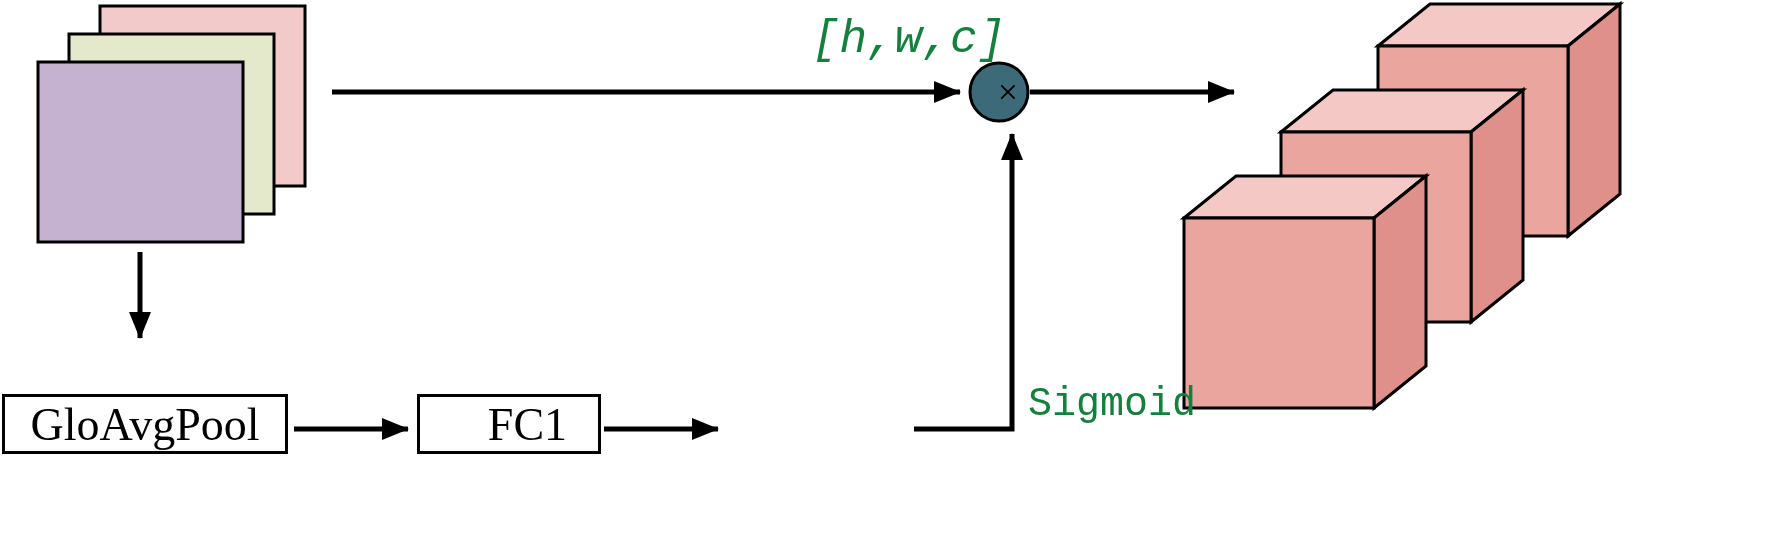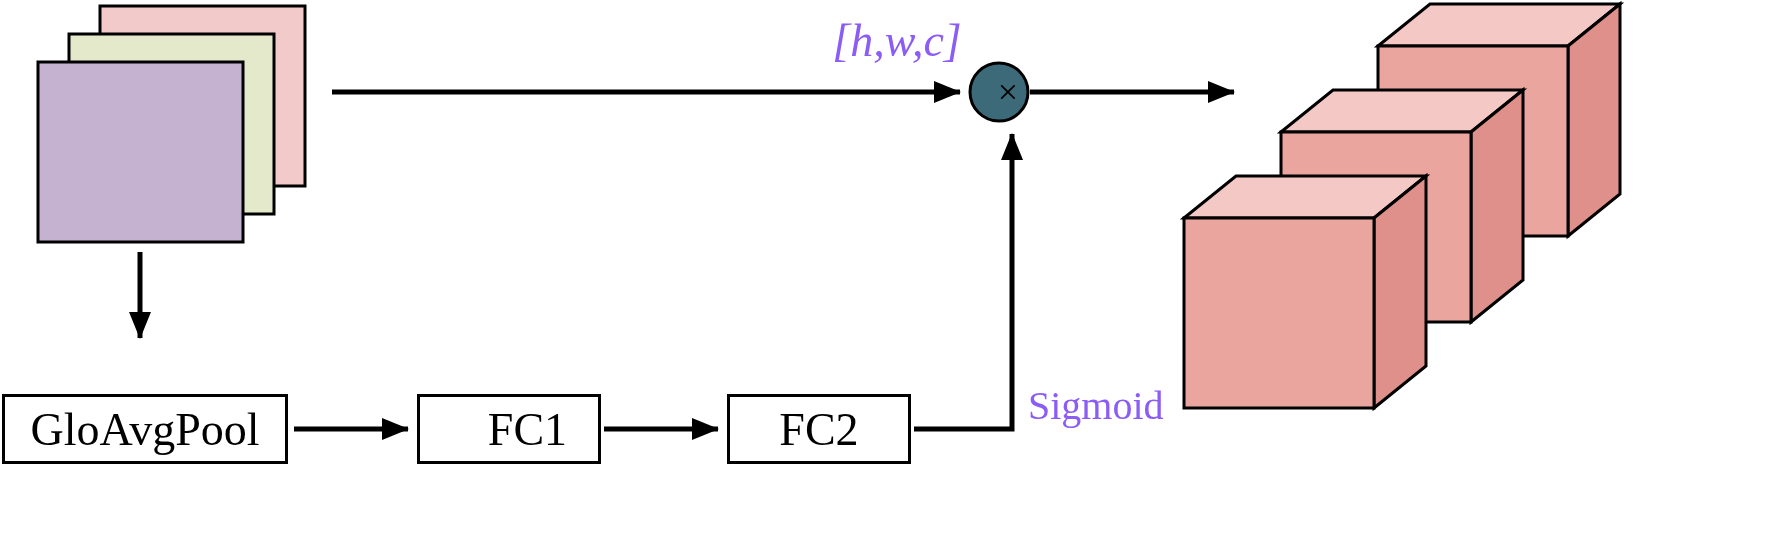--- a/index.html
+++ b/index.html
@@ -12,36 +12,37 @@
     font-family: "Liberation Serif", serif;
     overflow: hidden;
   }
   .svg-layer {
     position: absolute;
     left: 0; top: 0;
     width: 1772px; height: 548px;
   }
   .box {
     position: absolute;
-    height: 70px;
+    height: 60px;
     border: 3px solid #000;
     background: #ffffff;
     display: flex;
     align-items: center;
     justify-content: center;
     font-size: 46px;
     color: #000;
   }
   .box-gap { left: 2px;   top: 394px; width: 286px; }
   .box-fc1 { left: 417px; top: 394px; width: 184px; padding-left: 37px; }
   .box-fc2 { left: 727px; top: 394px; width: 184px; }
   .lbl {
     position: absolute;
-    color: #8b5cf6;
+    color: #15803d;
     white-space: nowrap;
+    font-family: Liberation Mono, monospace;
   }
   .math { font-style: italic; font-size: 46px; }
   .lbl-hwc     { left: 812px;  top: 14px;  width: 170px; text-align: center; }
   .lbl-11c     { left: 848px;  top: 218px; width: 150px; text-align: center; }
   .lbl-sigmoid { left: 1028px; top: 382px; font-size: 40px; }
   .mult-symbol {
     position: absolute;
     left: 988px; top: 72px;
     width: 40px; height: 40px;
     display: flex; align-items: center; justify-content: center;
@@ -85,21 +86,18 @@
     <polygon points="1374,218 1426,176 1426,366 1374,408" stroke="#000" stroke-width="3" fill="#df908a"></polygon>
     <rect x="1184" y="218" width="190" height="190" stroke="#000" stroke-width="3" fill="#eaa59f"></rect>
   </svg>
 
   <div class="box box-gap">
     <span>GloAvgPool</span>
   </div>
   <div class="box box-fc1">
     <span>FC1</span>
   </div>
-  <div class="box box-fc2">
-    <span>FC2</span>
-  </div>
 
   <div class="lbl math lbl-hwc">[h,w,c]</div>
   <div class="lbl lbl-sigmoid">Sigmoid</div>
   <div class="mult-symbol">×</div>
 
 </div>
 
 </body></html>

